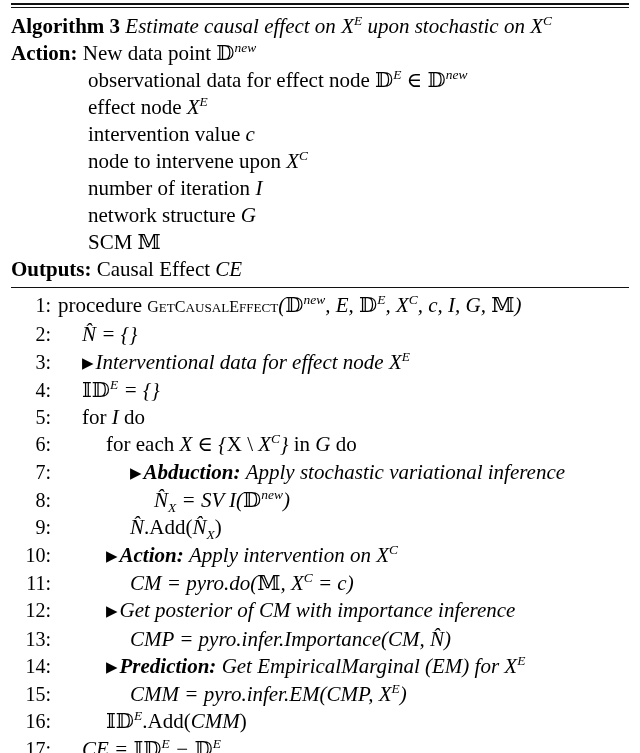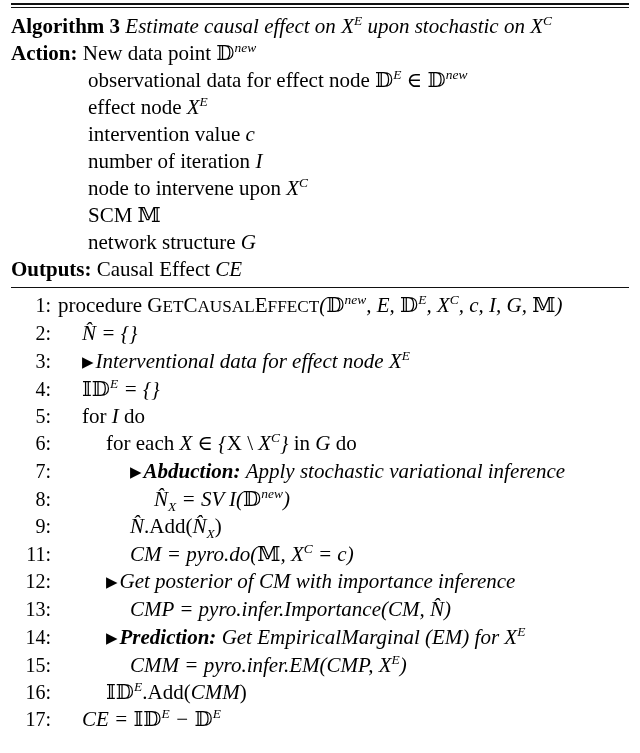--- a/index.html
+++ b/index.html
@@ -85,21 +85,21 @@
   .i4 { padding-left: 96px; }
 
   
   .kw   { font-weight: normal; }
   .it   { font-style: italic; }
   .bit  { font-weight: bold; font-style: italic; }
   .math { font-style: italic; font-family: "Liberation Serif", serif; }
   .mathup { font-style: normal; }
   .sc {
     font-variant: small-caps;
-    font-size: 21px;
+    font-size: 16px;
   }
   .tri {
     font-style: normal;
     font-size: 15px;
     vertical-align: 1px;
     padding-right: 2px;
   }
   sup {
     font-size: 0.64em;
     font-style: italic;
@@ -139,33 +139,33 @@
 
   <div class="io-line">
     <span class="io-indent"></span><span>effect node <span class="math">X</span><sup>E</sup></span>
   </div>
 
   <div class="io-line">
     <span class="io-indent"></span><span>intervention value <span class="math">c</span></span>
   </div>
 
   <div class="io-line">
+    <span class="io-indent"></span><span>node to intervene upon <span class="math">X</span><sup>C</sup></span>
+  </div>
+
+  <div class="io-line">
     <span class="io-indent"></span><span>number of iteration <span class="math">I</span></span>
   </div>
 
   <div class="io-line">
-    <span class="io-indent"></span><span>node to intervene upon <span class="math">X</span><sup>C</sup></span>
+    <span class="io-indent"></span><span>network structure <span class="math">G</span></span>
   </div>
 
   <div class="io-line">
     <span class="io-indent"></span><span>SCM <span class="bb">𝕄</span></span>
-  </div>
-
-  <div class="io-line">
-    <span class="io-indent"></span><span>network structure <span class="math">G</span></span>
   </div>
 
   <div class="io-line">
     <span class="io-label">Outputs:</span>
     <span>Causal Effect <span class="math">CE</span></span>
   </div>
 
   <div class="rule-mid"></div>
 
   <div class="steps">
@@ -209,20 +209,24 @@
     <div class="step">
       <div class="step-num">8:</div>
       <div class="step-body i4"><span class="math">N̂</span><sub>X</sub><span class="math"> = SV I(</span><span class="bb">𝔻</span><sup>new</sup><span class="math">)</span></div>
     </div>
 
     <div class="step">
       <div class="step-num">9:</div>
       <div class="step-body i3"><span class="math">N̂</span><span class="mathup">.Add(</span><span class="math">N̂</span><sub>X</sub><span class="mathup">)</span></div>
     </div>
 
+    <div class="step">
+      <div class="step-num">10:</div>
+      <div class="step-body i2"><span class="tri">▶</span><span class="bit">Action:</span> <span class="it">Apply intervention on </span><span class="math">X</span><sup>C</sup></div>
+    </div>
 
     <div class="step">
       <div class="step-num">11:</div>
       <div class="step-body i3"><span class="math">CM = pyro.do(</span><span class="bb">𝕄</span><span class="math">, X</span><sup>C</sup><span class="math"> = c)</span></div>
     </div>
 
     <div class="step">
       <div class="step-num">12:</div>
       <div class="step-body i2"><span class="tri">▶</span><span class="it">Get posterior of </span><span class="math">CM</span><span class="it"> with importance inference</span></div>
     </div>

